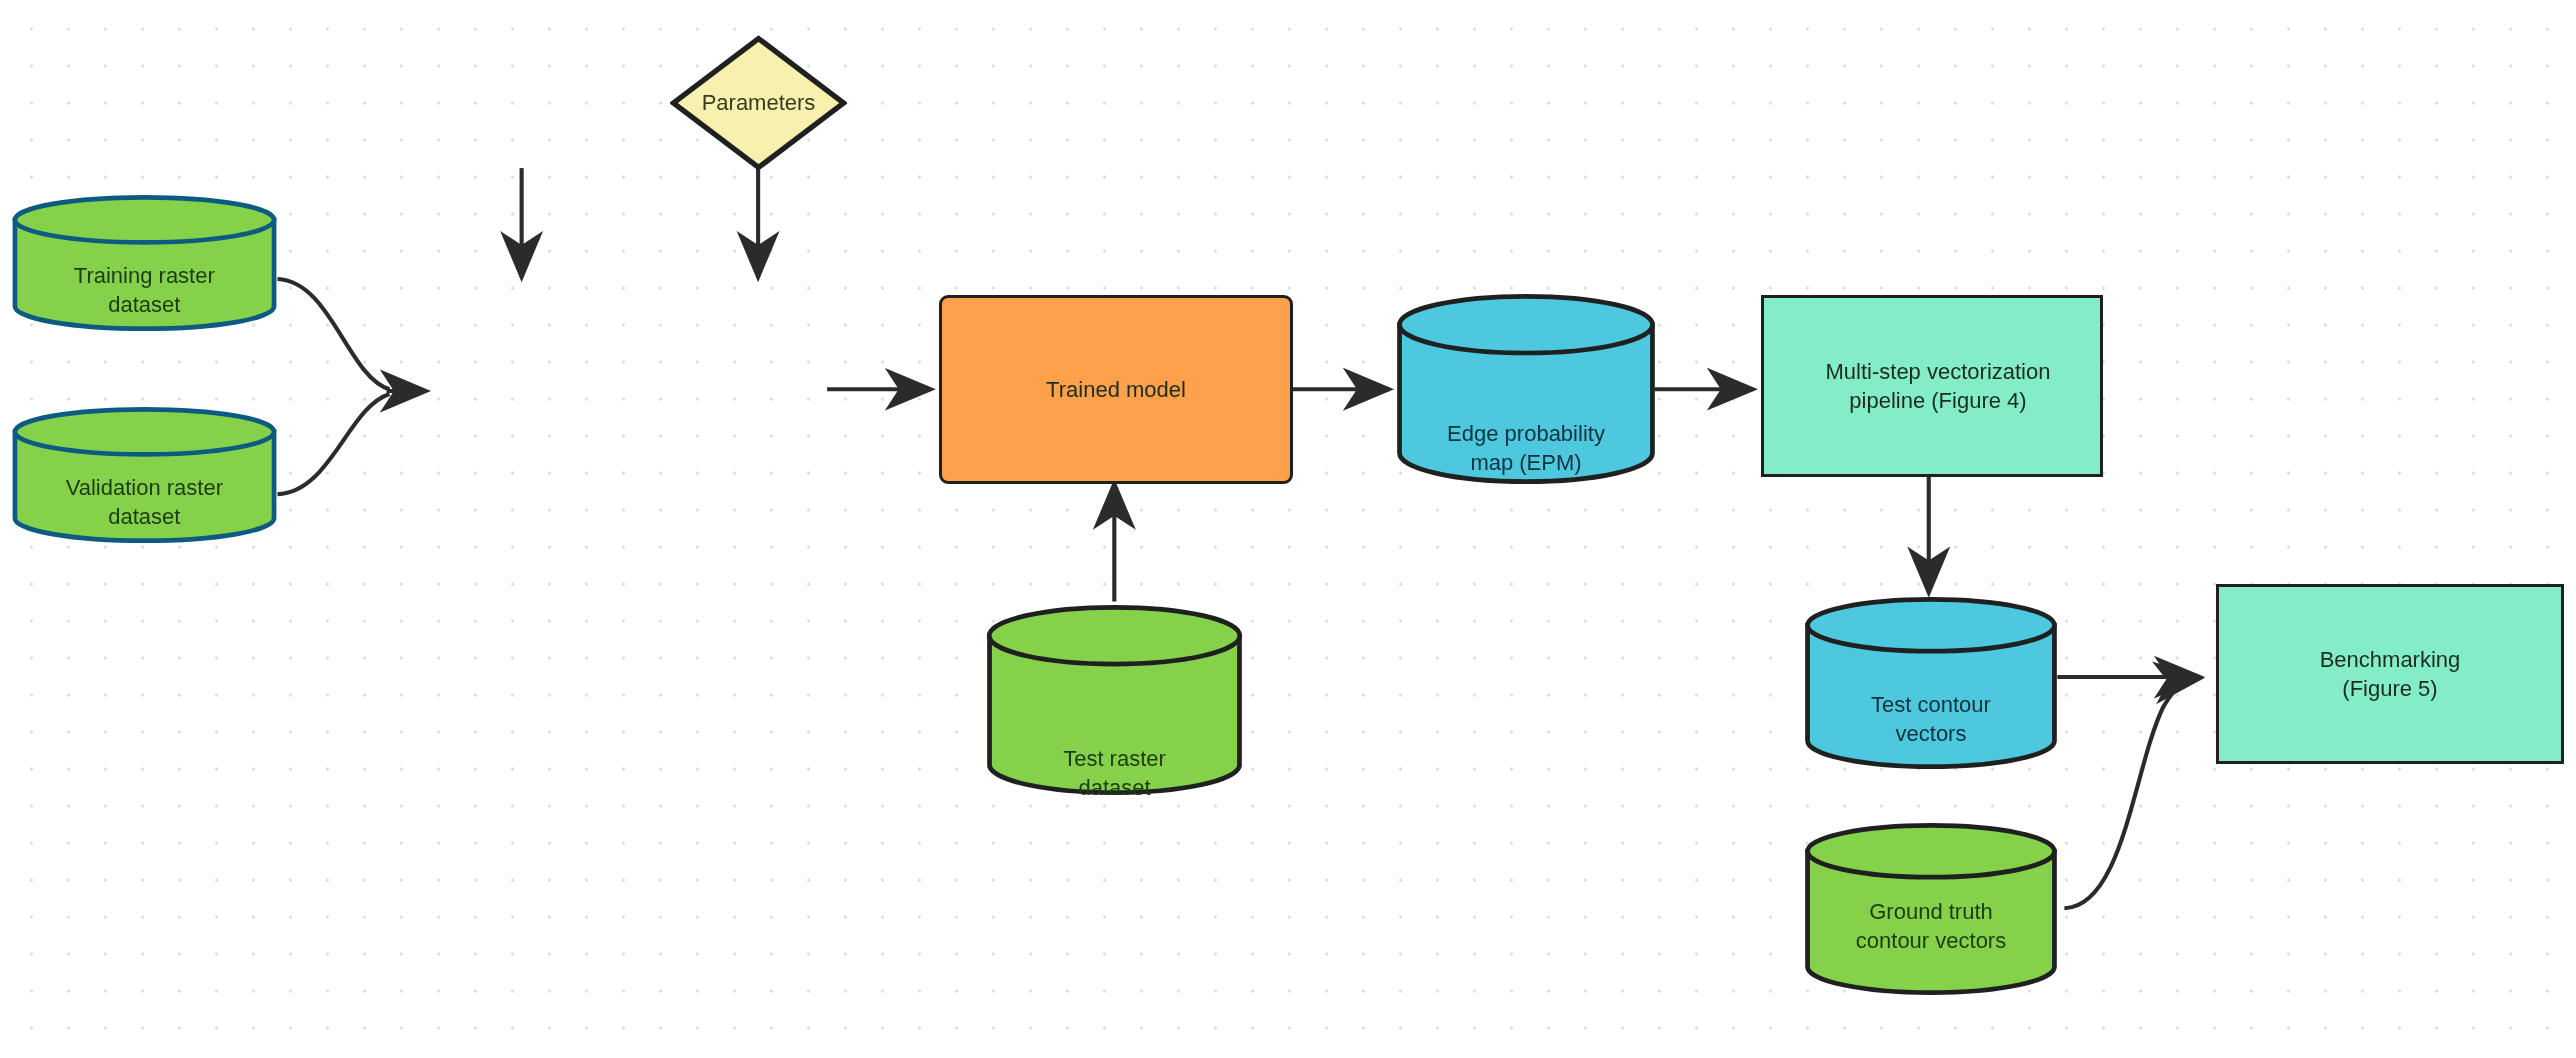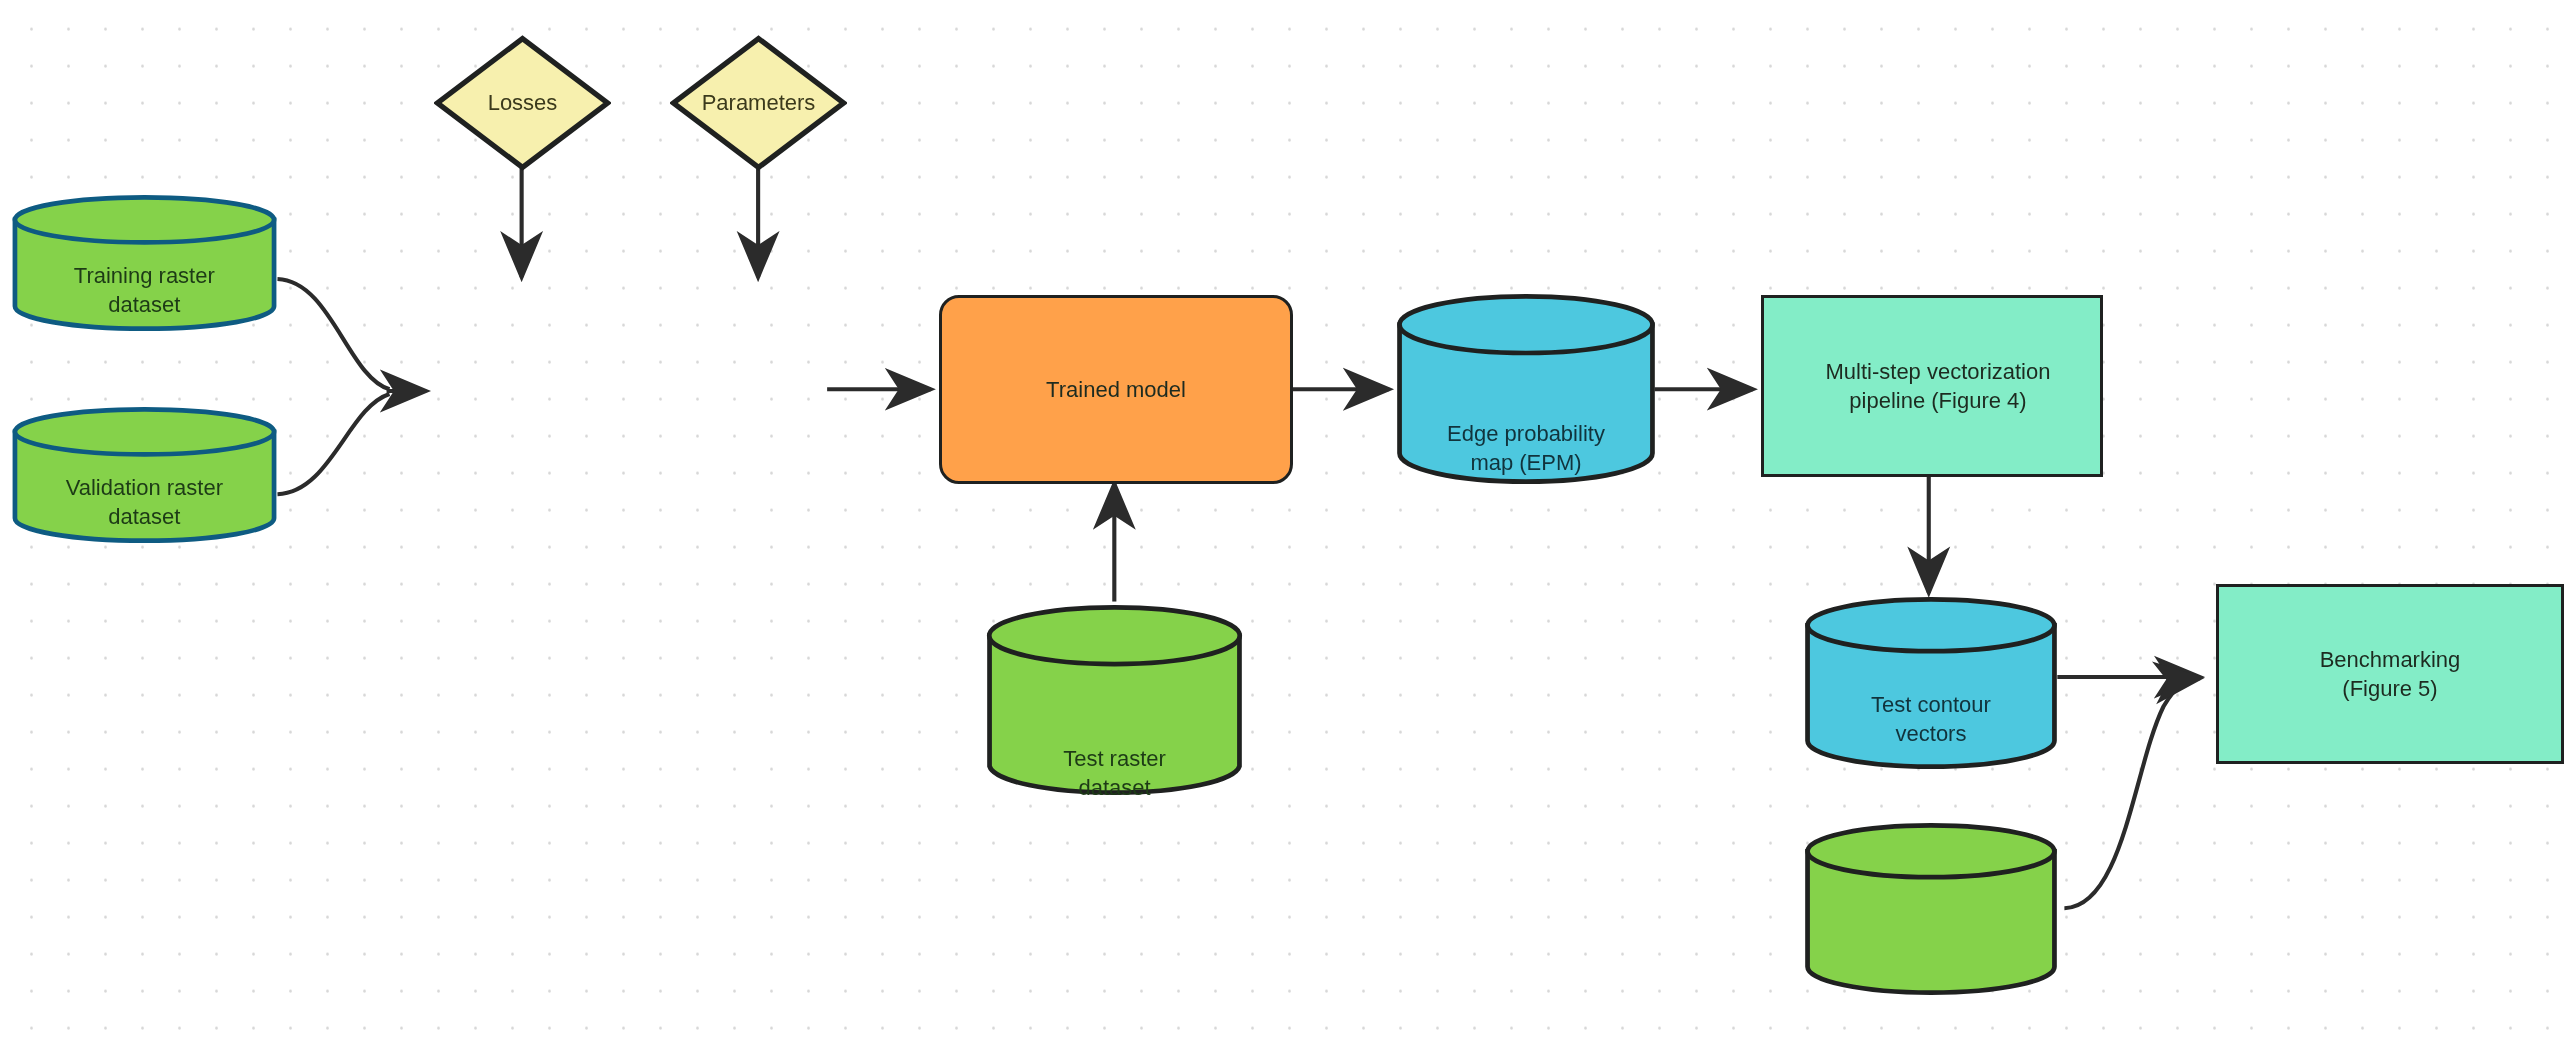--- a/index.html
+++ b/index.html
@@ -41,21 +41,21 @@
   .rect {
     border: 3.5px solid #1f2120;
     background: #83EDC7;
   }
   .rect .lbl { padding: 0 15.3px; }
 
   
   .round {
     border: 3.5px solid #1f2120;
     background: #FFA14A;
-    border-radius: 20px;
+    border-radius: 9px;
   }
 
   
   .diamond-wrap {
     position: absolute;
     display: flex;
     align-items: center;
     justify-content: center;
   }
   .diamond-wrap svg {
@@ -144,26 +144,20 @@
 
   <div class="cyl green" style="left:11.8px; top:407px; width:265px; height:136px;">
     <svg viewBox="0 0 450 230" preserveAspectRatio="none">
       <path d="M5,42 L5,188 A220,38 0 0 0 445,188 L445,42 Z" fill="#85D24A" stroke="#0E5B82" stroke-width="8"></path>
       <ellipse cx="225" cy="42" rx="220" ry="38" fill="#85D24A" stroke="#0E5B82" stroke-width="8"></ellipse>
     </svg>
     <div class="lbl" style="top:66px;">Validation raster
 dataset</div>
   </div>
 
-  <div class="diamond-wrap" style="left:434px; top:35px; width:177px; height:136px;">
-    <svg viewBox="0 0 300 230" preserveAspectRatio="none">
-      <polygon points="150,6 294,115 150,224 6,115" fill="#F7F0AE" stroke="#1f2120" stroke-width="9"></polygon>
-    </svg>
-    <div class="lbl">Losses</div>
-  </div>
 
   <div class="diamond-wrap" style="left:670px; top:35px; width:177px; height:136px;">
     <svg viewBox="0 0 300 230" preserveAspectRatio="none">
       <polygon points="150,6 294,115 150,224 6,115" fill="#F7F0AE" stroke="#1f2120" stroke-width="9"></polygon>
     </svg>
     <div class="lbl">Parameters</div>
   </div>
 
 
   <div class="node round" style="left:939px; top:295px; width:354px; height:189px;">
@@ -200,20 +194,22 @@
     </svg>
     <div class="lbl" style="top:74px;margin-top:19px;">Test contour
 vectors</div>
   </div>
 
   <div class="cyl green" style="left:1804px; top:823px; width:254px; height:172px;">
     <svg viewBox="0 0 430 292" preserveAspectRatio="none">
       <path d="M6,48 L6,244 A209,44 0 0 0 424,244 L424,48 Z" fill="#85D24A" stroke="#1f2120" stroke-width="8"></path>
       <ellipse cx="215" cy="48" rx="209" ry="44" fill="#85D24A" stroke="#1f2120" stroke-width="8"></ellipse>
     </svg>
+    <div class="lbl" style="top:74px;">Ground truth
+contour vectors</div>
   </div>
 
   <div class="node rect" style="left:2216px; top:584px; width:348px; height:180px;">
     <span class="lbl">Benchmarking
 (Figure 5)</span>
   </div>
 
 </div>
 
 

